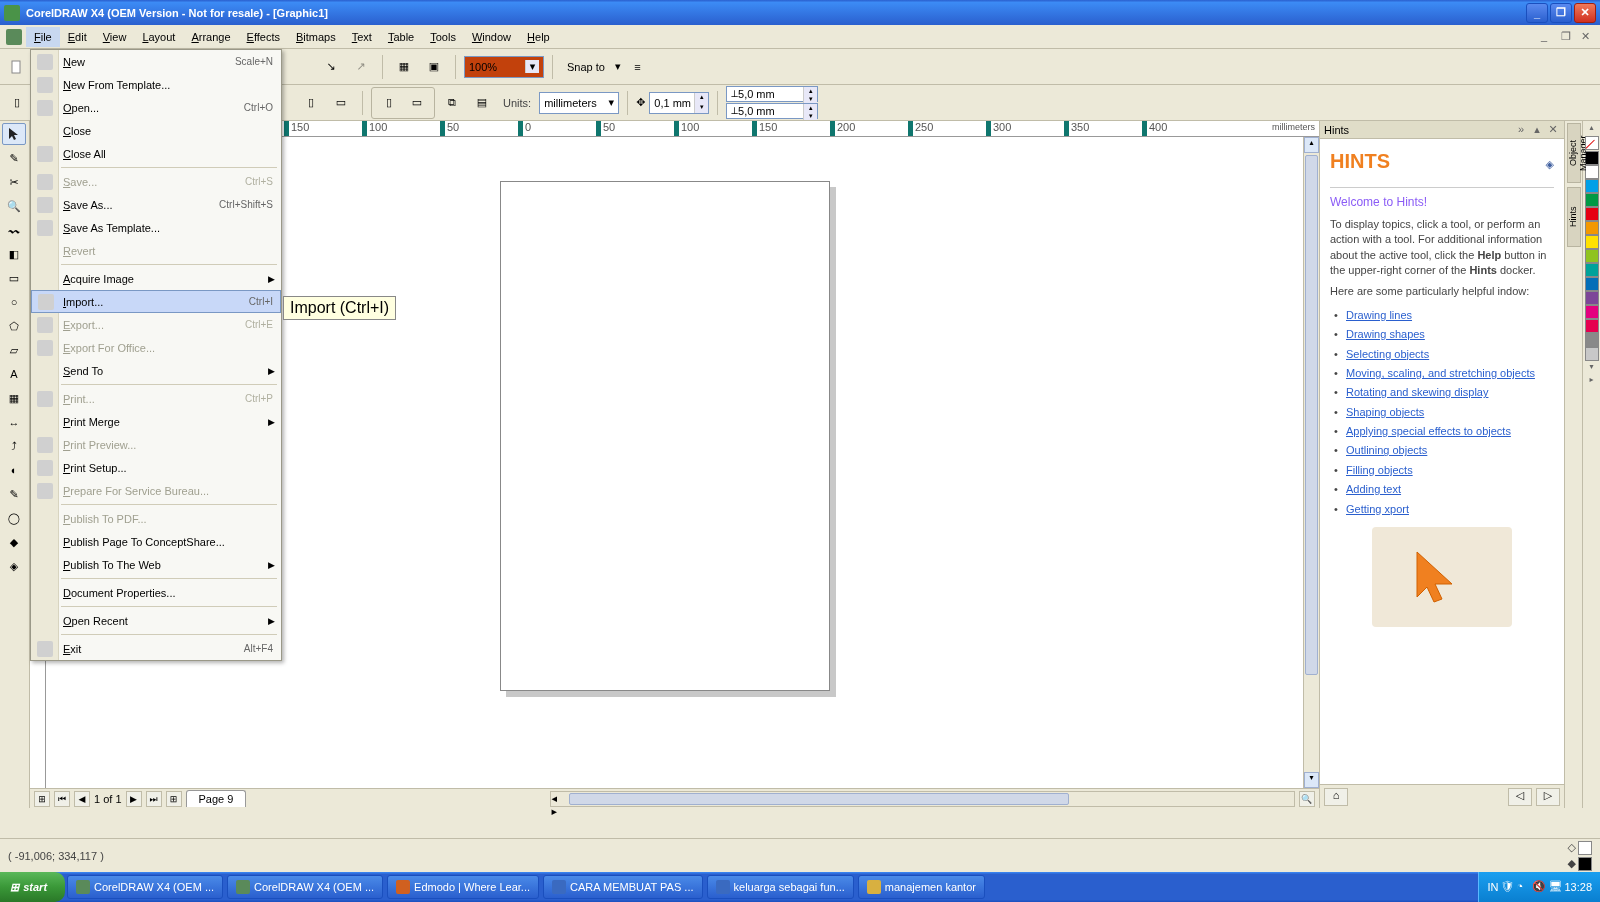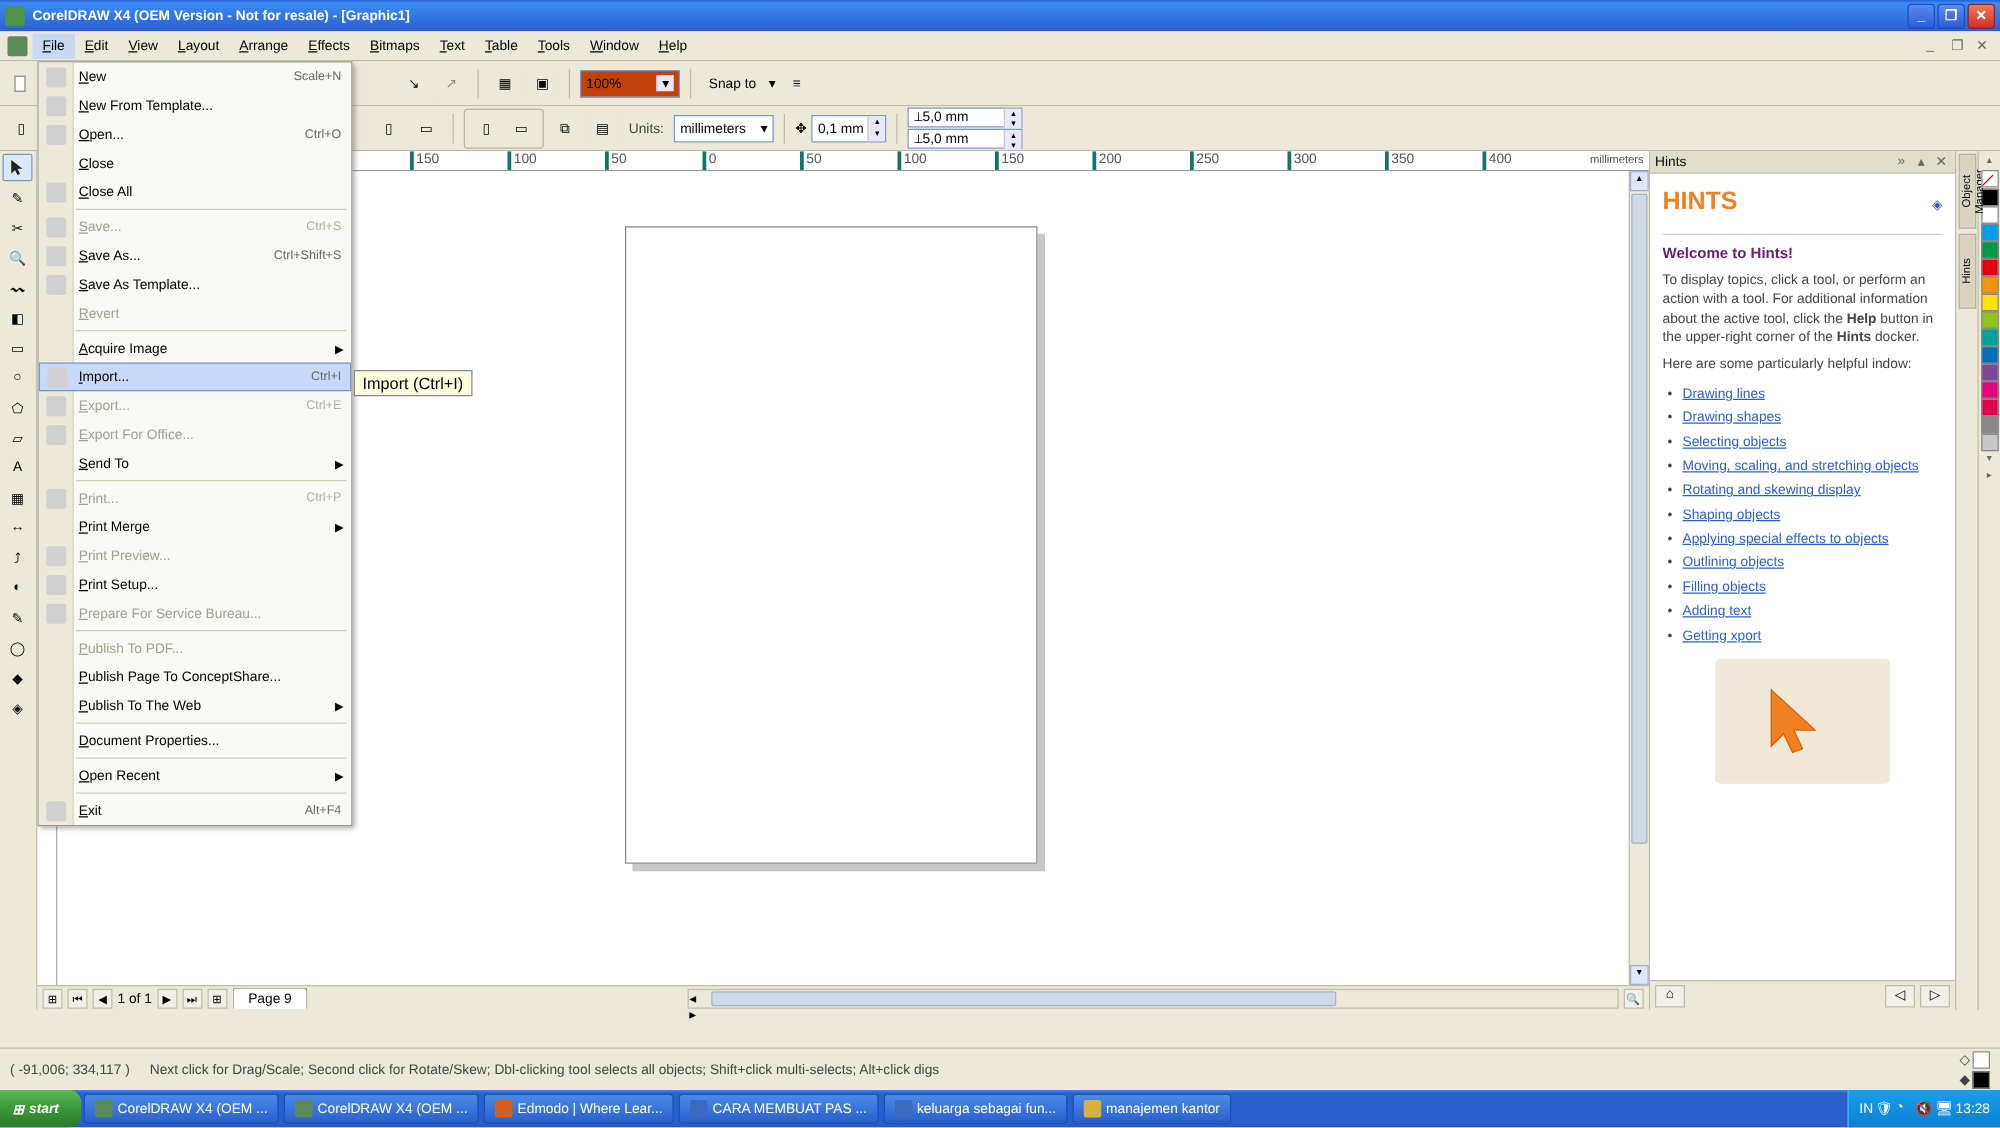--- a/index.html
+++ b/index.html
@@ -28,42 +28,42 @@
 .spin .arrows div { flex:1; background:#e8e8f8; border-left:1px solid #ccc; font-size:7px; text-align:center; cursor:pointer; }
 .spin-dual { display:flex; flex-direction:column; gap:1px; }
 .spin-dual .spin { height:16px; width:92px; font-size:10px; }
 .label { color:#444; padding:0 4px; }
 .main-area { position:absolute; top:121px; left:0; right:0; bottom:94px; display:flex; }
 .left-toolbox { width:30px; background:#ece9d8; border-right:1px solid #c0bca8; display:flex; flex-direction:column; padding:2px; gap:2px; }
 .left-toolbox .tool { width:24px; height:22px; border:1px solid transparent; border-radius:2px; display:flex; align-items:center; justify-content:center; cursor:pointer; }
 .left-toolbox .tool.active { background:#dce8f8; border-color:#7a98c4; }
 .canvas-zone { flex:1; position:relative; display:flex; flex-direction:column; }
 .ruler-h { height:16px; background:#fff; border-bottom:1px solid #999; position:relative; overflow:hidden; font-size:9px; color:#555; }
-.ruler-h .tick { position:absolute; bottom:0; border-left:3px solid #0f766e; height:100%; padding-left:2px;margin-left:44px; }
+.ruler-h .tick { position:absolute; bottom:0; border-left:5px solid #0f766e; height:100%; padding-left:2px; }
 .ruler-h .unit-label { position:absolute; right:4px; top:1px; font-size:9px; color:#555; }
 .canvas-row { flex:1; display:flex; position:relative; }
 .ruler-v { width:16px; background:#fff; border-right:1px solid #999; }
 .canvas { flex:1; background:#fff; position:relative; overflow:hidden; }
 .page-shadow { position:absolute; left:460px; top:50px; width:330px; height:510px; background:#c8c8c8; }
 .page { position:absolute; left:454px; top:44px; width:330px; height:510px; background:#fff; border:1px solid #888; }
 .scroll-v { width:16px; background:#ece9d8; border-left:1px solid #c0bca8; position:relative; }
 .scroll-v .thumb { position:absolute; top:18px; left:1px; right:1px; height:520px; background:#d0d8e8; border:1px solid #a0b0d0; border-radius:2px; }
 .scroll-v .sbtn { position:absolute; left:0; right:0; height:16px; background:#dce8f8; border:1px solid #a0b0d0; text-align:center; font-size:8px; cursor:pointer; }
 .page-nav { height:20px; background:#ece9d8; border-top:1px solid #c0bca8; display:flex; align-items:center; padding:0 4px; gap:4px; font-size:10px; }
 .page-nav .nav-btn { width:16px; height:16px; border:1px solid #c0bca8; background:#f0f0e8; text-align:center; cursor:pointer; font-size:9px; line-height:14px; }
 .page-tab { padding:2px 12px; background:#fff; border:1px solid #999; border-bottom:none; border-radius:3px 3px 0 0; }
 .scroll-h { flex:1; height:16px; background:#ece9d8; border:1px solid #c0bca8; margin-left:300px; position:relative; }
 .scroll-h .thumb { position:absolute; left:18px; top:1px; bottom:1px; width:500px; background:#d0d8e8; border:1px solid #a0b0d0; border-radius:2px; }
 .dock-right { width:245px; background:#ece9d8; border-left:1px solid #c0bca8; display:flex; flex-direction:column; }
 .dock-right .head { height:18px; background:#e0ddc8; border-bottom:1px solid #c0bca8; display:flex; align-items:center; padding:0 4px; font-size:10px; }
 .dock-right .head .sp { flex:1; }
 .dock-right .head .hbtn { width:14px; height:14px; margin-left:2px; text-align:center; cursor:pointer; color:#666; }
 .hints-body { flex:1; padding:8px 10px; overflow:auto; background:#fff; font-size:11px; line-height:1.4; }
 .hints-body h2 { color:#f08020; font-size:20px; font-weight:bold; margin-bottom:8px; }
-.hints-body h3 { color:#701a75; font-size:12px; font-weight:bold; margin:6px 0; }
+.hints-body h3 { color:#8b5cf6; font-size:12px; font-weight:normal; margin:6px 0; }
 .hints-body p { color:#444; margin-bottom:6px; }
 .hints-body ul { list-style:none; margin:4px 0 8px 4px; }
 .hints-body li { padding:2px 0 2px 12px; position:relative; }
 .hints-body li::before { content:"•"; position:absolute; left:0; color:#444; }
 .hints-body a { color:#2a5fce; text-decoration:underline; cursor:pointer; }
 .hints-img { width:140px; height:100px; background:#f0e8d8; margin:8px auto; position:relative; border-radius:4px; }
 .hints-img .cursor { position:absolute; left:40px; top:20px; width:50px; height:60px; }
 .hints-nav { height:24px; border-top:1px solid #c0bca8; display:flex; align-items:center; padding:0 4px; gap:4px; }
 .hints-nav .nbtn { width:24px; height:18px; border:1px solid #c0bca8; background:#f0f0e8; cursor:pointer; text-align:center; }
 .hints-nav .sp { flex:1; }
@@ -88,21 +88,21 @@
 .file-menu .iconcol { position:absolute; left:0; top:0; bottom:0; width:28px; background:#ece9d8; border-right:1px solid #d8d4c0; }
 .file-menu .mi { height:23px; display:flex; align-items:center; padding:0 8px 0 32px; cursor:pointer; position:relative; }
 .file-menu .mi:hover, .file-menu .mi.hl { background:#c8d8f8; border:1px solid #7a98c4; padding:0 7px 0 31px; }
 .file-menu .mi.dis { color:#a0a090; cursor:default; }
 .file-menu .mi .lbl { flex:1; }
 .file-menu .mi .sc { color:#666; font-size:10px; }
 .file-menu .mi.dis .sc { color:#b0b0a0; }
 .file-menu .mi .sub { position:absolute; right:6px; font-size:9px; }
 .file-menu .msep { height:1px; background:#d0ccb8; margin:2px 4px 2px 30px; }
 .file-menu .mi .micon2 { position:absolute; left:6px; width:16px; height:16px; background:#d0d0d0; border-radius:2px; }
-.tooltip { position:absolute; left:283px; top:296px; background:#ffffe0; border:1px solid #888; padding:2px 6px; font-size:13px; z-index:101; }
+.tooltip { position:absolute; left:283px; top:296px; background:#ffffe0; border:1px solid #888; padding:2px 6px; font-size:16px; z-index:101; }
 
 .svg-ico { width:16px; height:16px; display:block; }
 </style>
 </head>
 <body>
 
 <div class="titlebar">
   <div class="app-icon"></div>
   <div class="title">CorelDRAW X4 (OEM Version - Not for resale) - [Graphic1]</div>
   <div class="wbtn">_</div>
@@ -453,21 +453,20 @@
         <span class="micon2"></span>
         <span class="lbl"><u>E</u>xit</span>
         <span class="sc">Alt+F4</span>
       </div>
     </div>
 </div>
 <div class="tooltip">Import (Ctrl+I)</div>
 
 <div class="statusbar">
   <span>( -91,006; 334,117 )</span>
-  <span>Next click for Drag/Scale; Second click for Rotate/Skew; Dbl-clicking tool selects all objects; Shift+click multi-selects; Alt+click digs</span>
   <div class="indic">
     <div style="display:flex;flex-direction:column;gap:2px">
       <div style="display:flex;gap:2px;align-items:center">
           <span>◇</span>
           <div class="ind-sw nocolor" style="background:#fff;position:relative"></div>
         </div>
       <div style="display:flex;gap:2px;align-items:center">
           <span>◆</span>
           <div class="ind-sw" style="background:#000"></div>
         </div>

